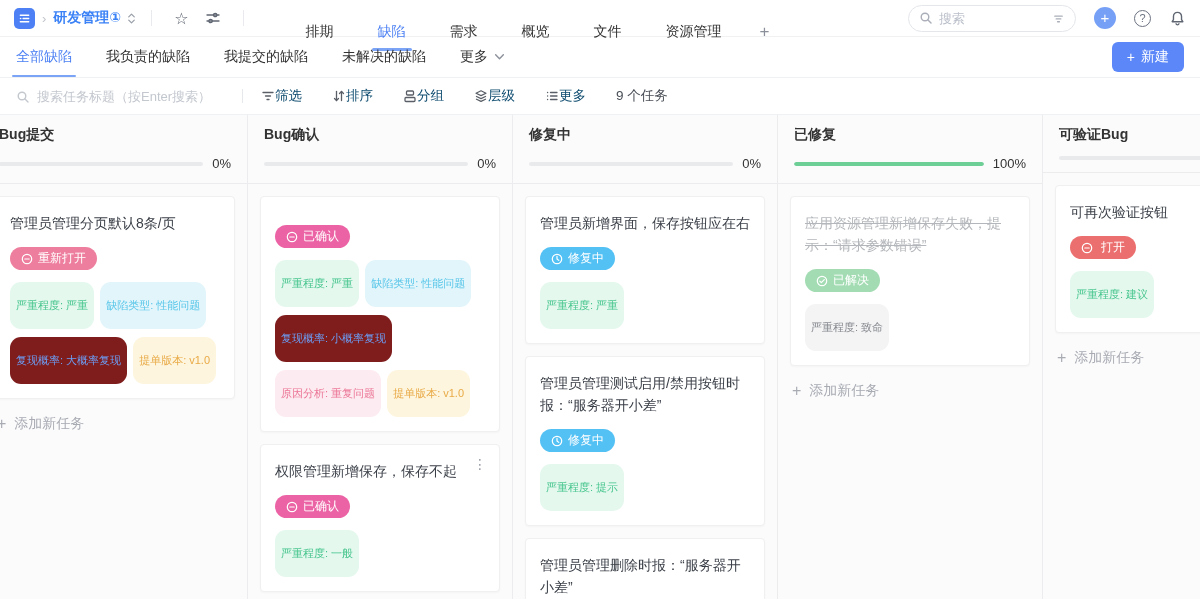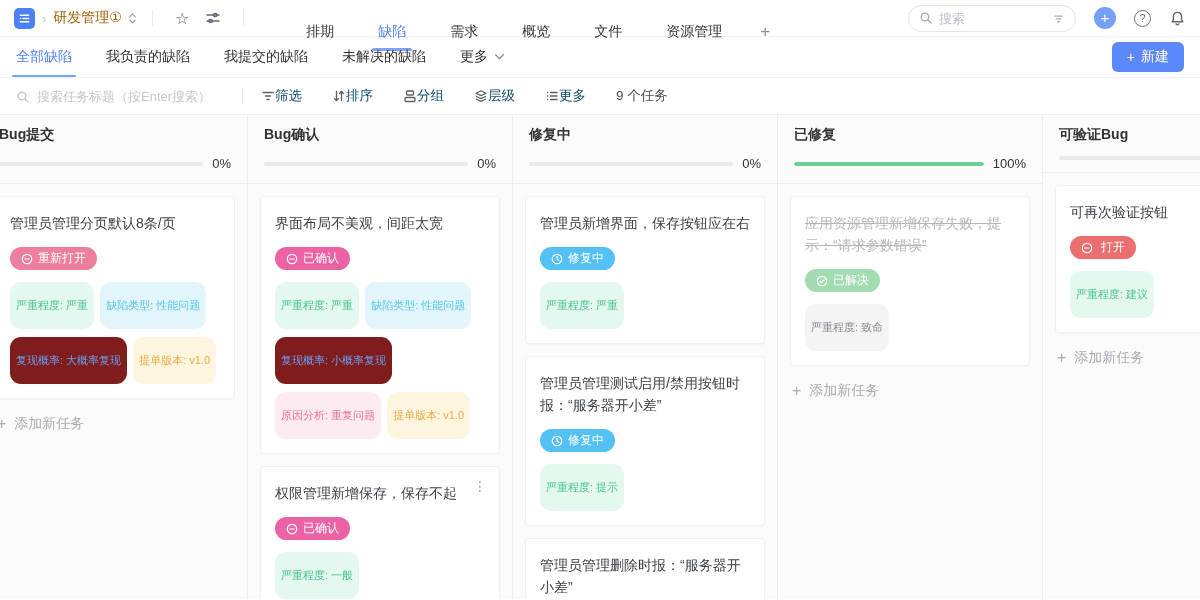--- a/index.html
+++ b/index.html
@@ -6,21 +6,21 @@
   html,body { width:1200px; height:600px; overflow:hidden; background:#fff;
               font-family:"Liberation Sans","DejaVu Sans",sans-serif; color:#333; }
 
   
   .topbar { height:37px; display:flex; align-items:center; padding:0 14px; background:#fff;
             border-bottom:1px solid #f0f1f3; position:relative; }
   .logo { width:21px; height:21px; border-radius:5px; background:#4c80f4; display:flex;
           align-items:center; justify-content:center; flex:none; }
   .bc-chev { color:#c0c4cc; margin:0 7px; font-size:13px; }
   .proj { display:flex; align-items:center; gap:5px; cursor:pointer; }
-  .proj-name { font-size:14px; font-weight:normal; color:#a16207; }
+  .proj-name { font-size:14px; font-weight:bold; color:#3b82f6; }
   .vdiv { width:1px; height:16px; background:#e8eaee; margin:0 14px; }
   .tb-icon { color:#5f6672; display:flex; align-items:center; padding:0 8px; }
   .star { font-size:16px; color:#5f6672; }
   .nav { display:flex; align-items:stretch; height:37px; margin-left:26px;margin-top:28px; }
   .nav-tab { position:relative; display:flex; align-items:center; padding:0 22px;
              font-size:14px; color:#333; cursor:pointer; }
   .nav-tab.active { color:#4c80f4; }
   .nav-tab.active::after { content:""; position:absolute; left:16px; right:16px; bottom:0;
              height:3px; border-radius:2px; background:#7ba4f7; }
   .nav-plus { font-size:17px; color:#8a8f99; padding:0 16px; display:flex; align-items:center; }
@@ -279,21 +279,20 @@
       <div class="col-title">Bug确认</div>
       <div class="prog-row">
         <div class="track">
             <div class="fill" style="width: 0%;"></div>
           </div>
         <span class="pct">0%</span>
       </div>
     </div>
     <div class="col-body">
       <div class="card">
-        <div class="card-title">界面布局不美观，间距太宽</div>
         <div class="badge confirmed">
           <svg width="12" height="12" viewBox="0 0 12 12" fill="none" stroke="#fff" stroke-width="1.2" stroke-linecap="round">
               <circle cx="6" cy="6" r="4.7"></circle>
               <path d="M3.8 6h4.4"></path>
             </svg>
           <span>已确认</span>
         </div>
         <div class="tags">
           <span class="tag green">严重程度: 严重</span>
           <span class="tag cyan">缺陷类型: 性能问题</span>

